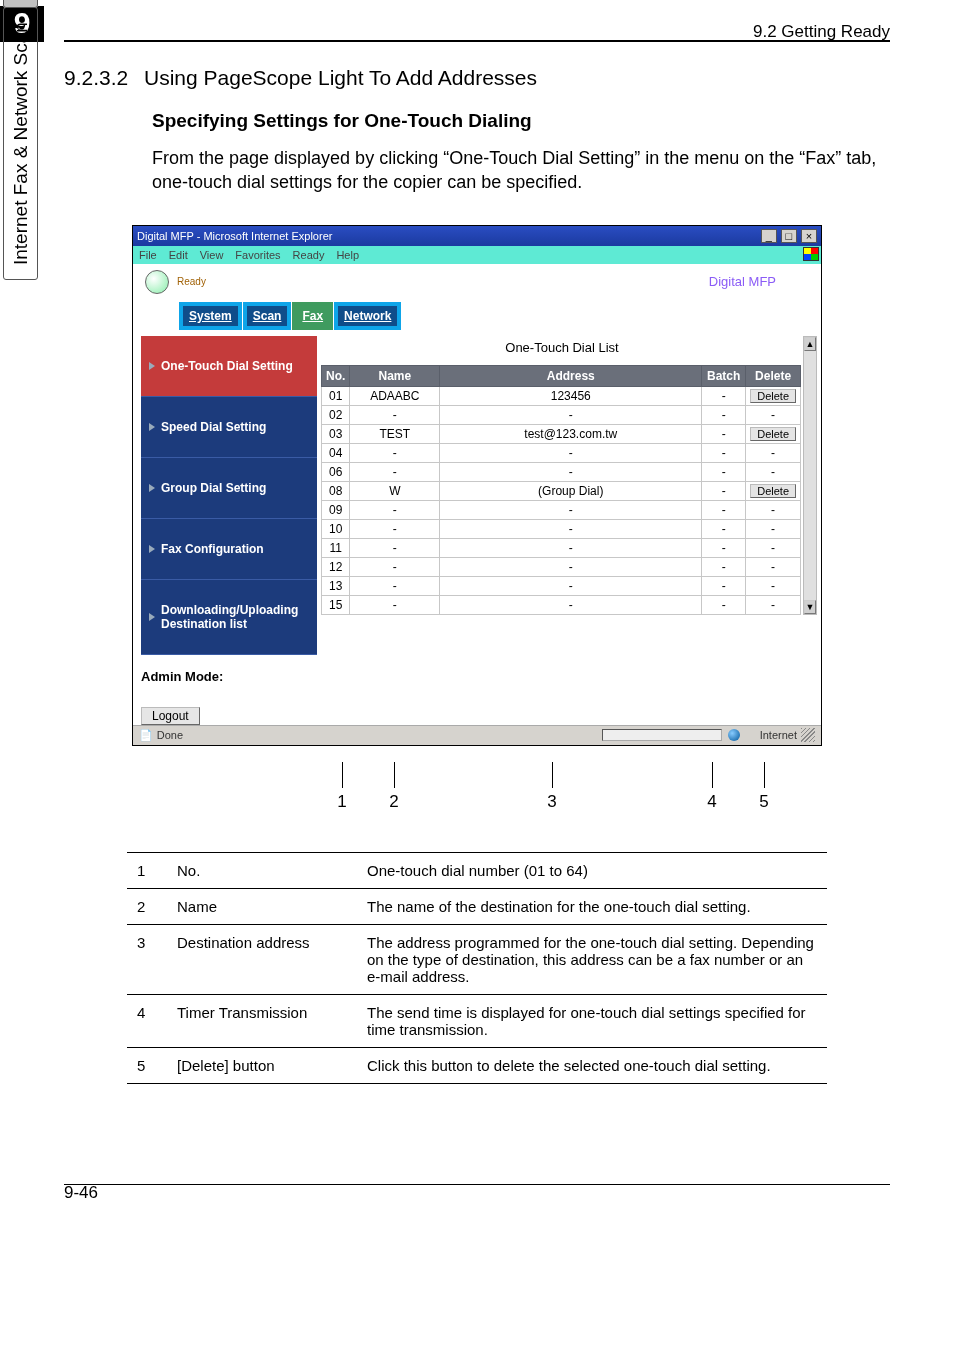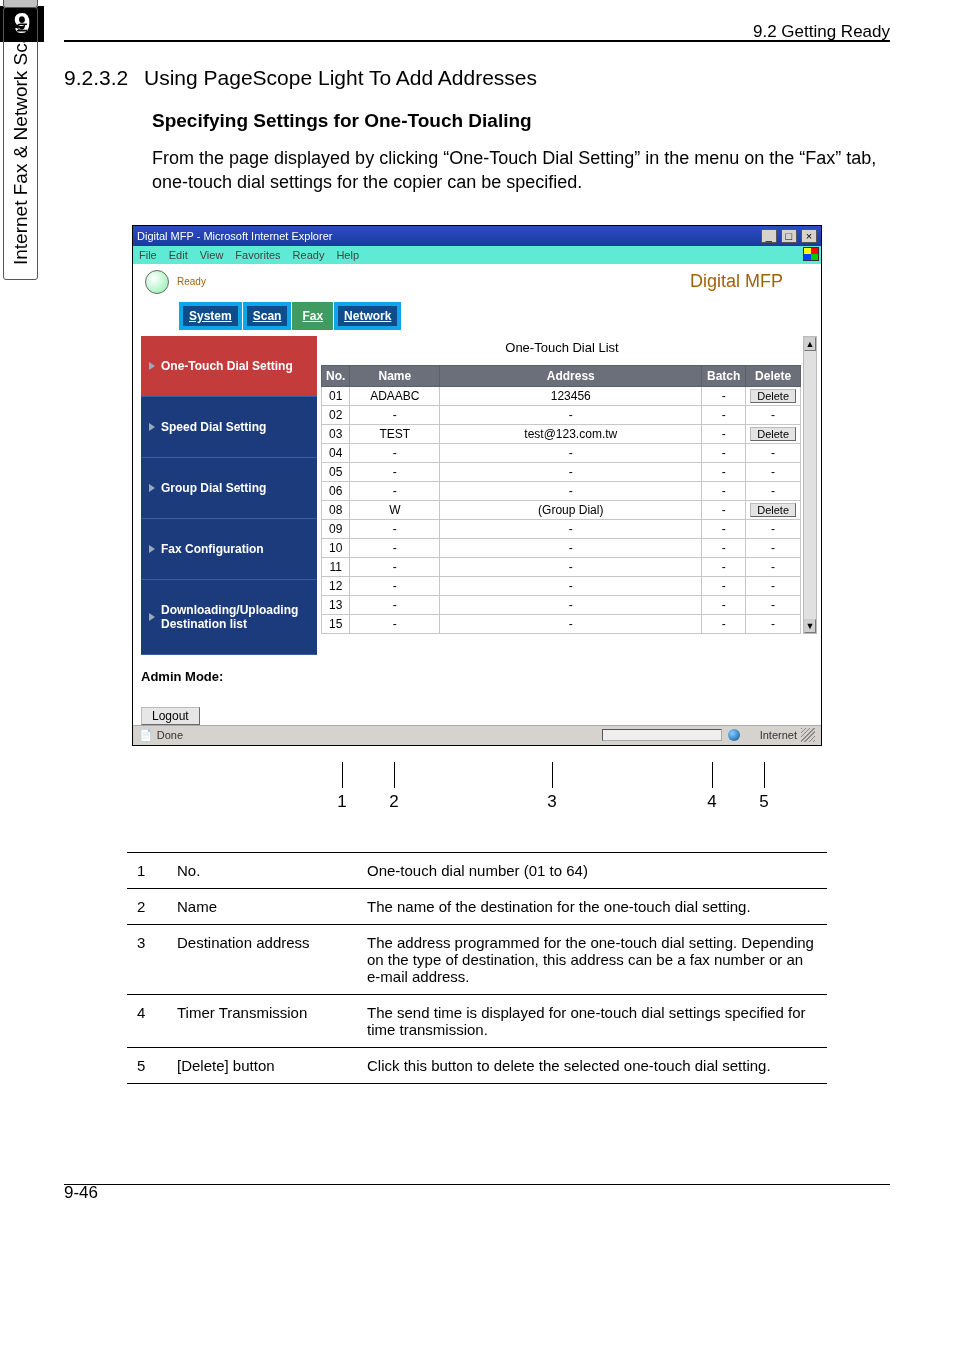--- a/index.html
+++ b/index.html
@@ -122,21 +122,21 @@
     padding: 6px 12px 2px 12px;
   }
   .mfp-ico {
     width: 24px; height: 24px;
     border-radius: 50%;
     background: radial-gradient(circle at 35% 35%, #fff, #8ea);
     border: 1px solid #666;
     margin-right: 8px;
   }
   .ready { flex: 1; color: #a16207; font-size: 10px;}
-  .dmfp { color: #a16207; font-size: 18px; margin-right: 26px;}
+  .dmfp { color: #8b5cf6; font-size: 13px; margin-right: 33px;}
   .mfp-tabs {
     margin: 6px 0 0 46px;
     display: flex;
     gap: 1px;
   }
   .mfp-tabs span {
     display: inline-block;
     padding: 3px 6px 3px 6px;
     background: #0f4d8a;
     color: #fff;
@@ -431,27 +431,20 @@
                 </tr>
                 <tr>
                   <td class="no">03</td>
                   <td class="nm">TEST</td>
                   <td>test@123.com.tw</td>
                   <td class="bt">-</td>
                   <td class="dl"><span class="dbtn">Delete</span></td>
                 </tr>
                 <tr>
                   <td class="no">04</td>
-                  <td class="nm">-</td>
-                  <td>-</td>
-                  <td class="bt">-</td>
-                  <td class="dl">-</td>
-                </tr>
-                <tr>
-                  <td class="no">05</td>
                   <td class="nm">-</td>
                   <td>-</td>
                   <td class="bt">-</td>
                   <td class="dl">-</td>
                 </tr>
                 <tr>
                   <td class="no">06</td>
                   <td class="nm">-</td>
                   <td>-</td>
                   <td class="bt">-</td>

